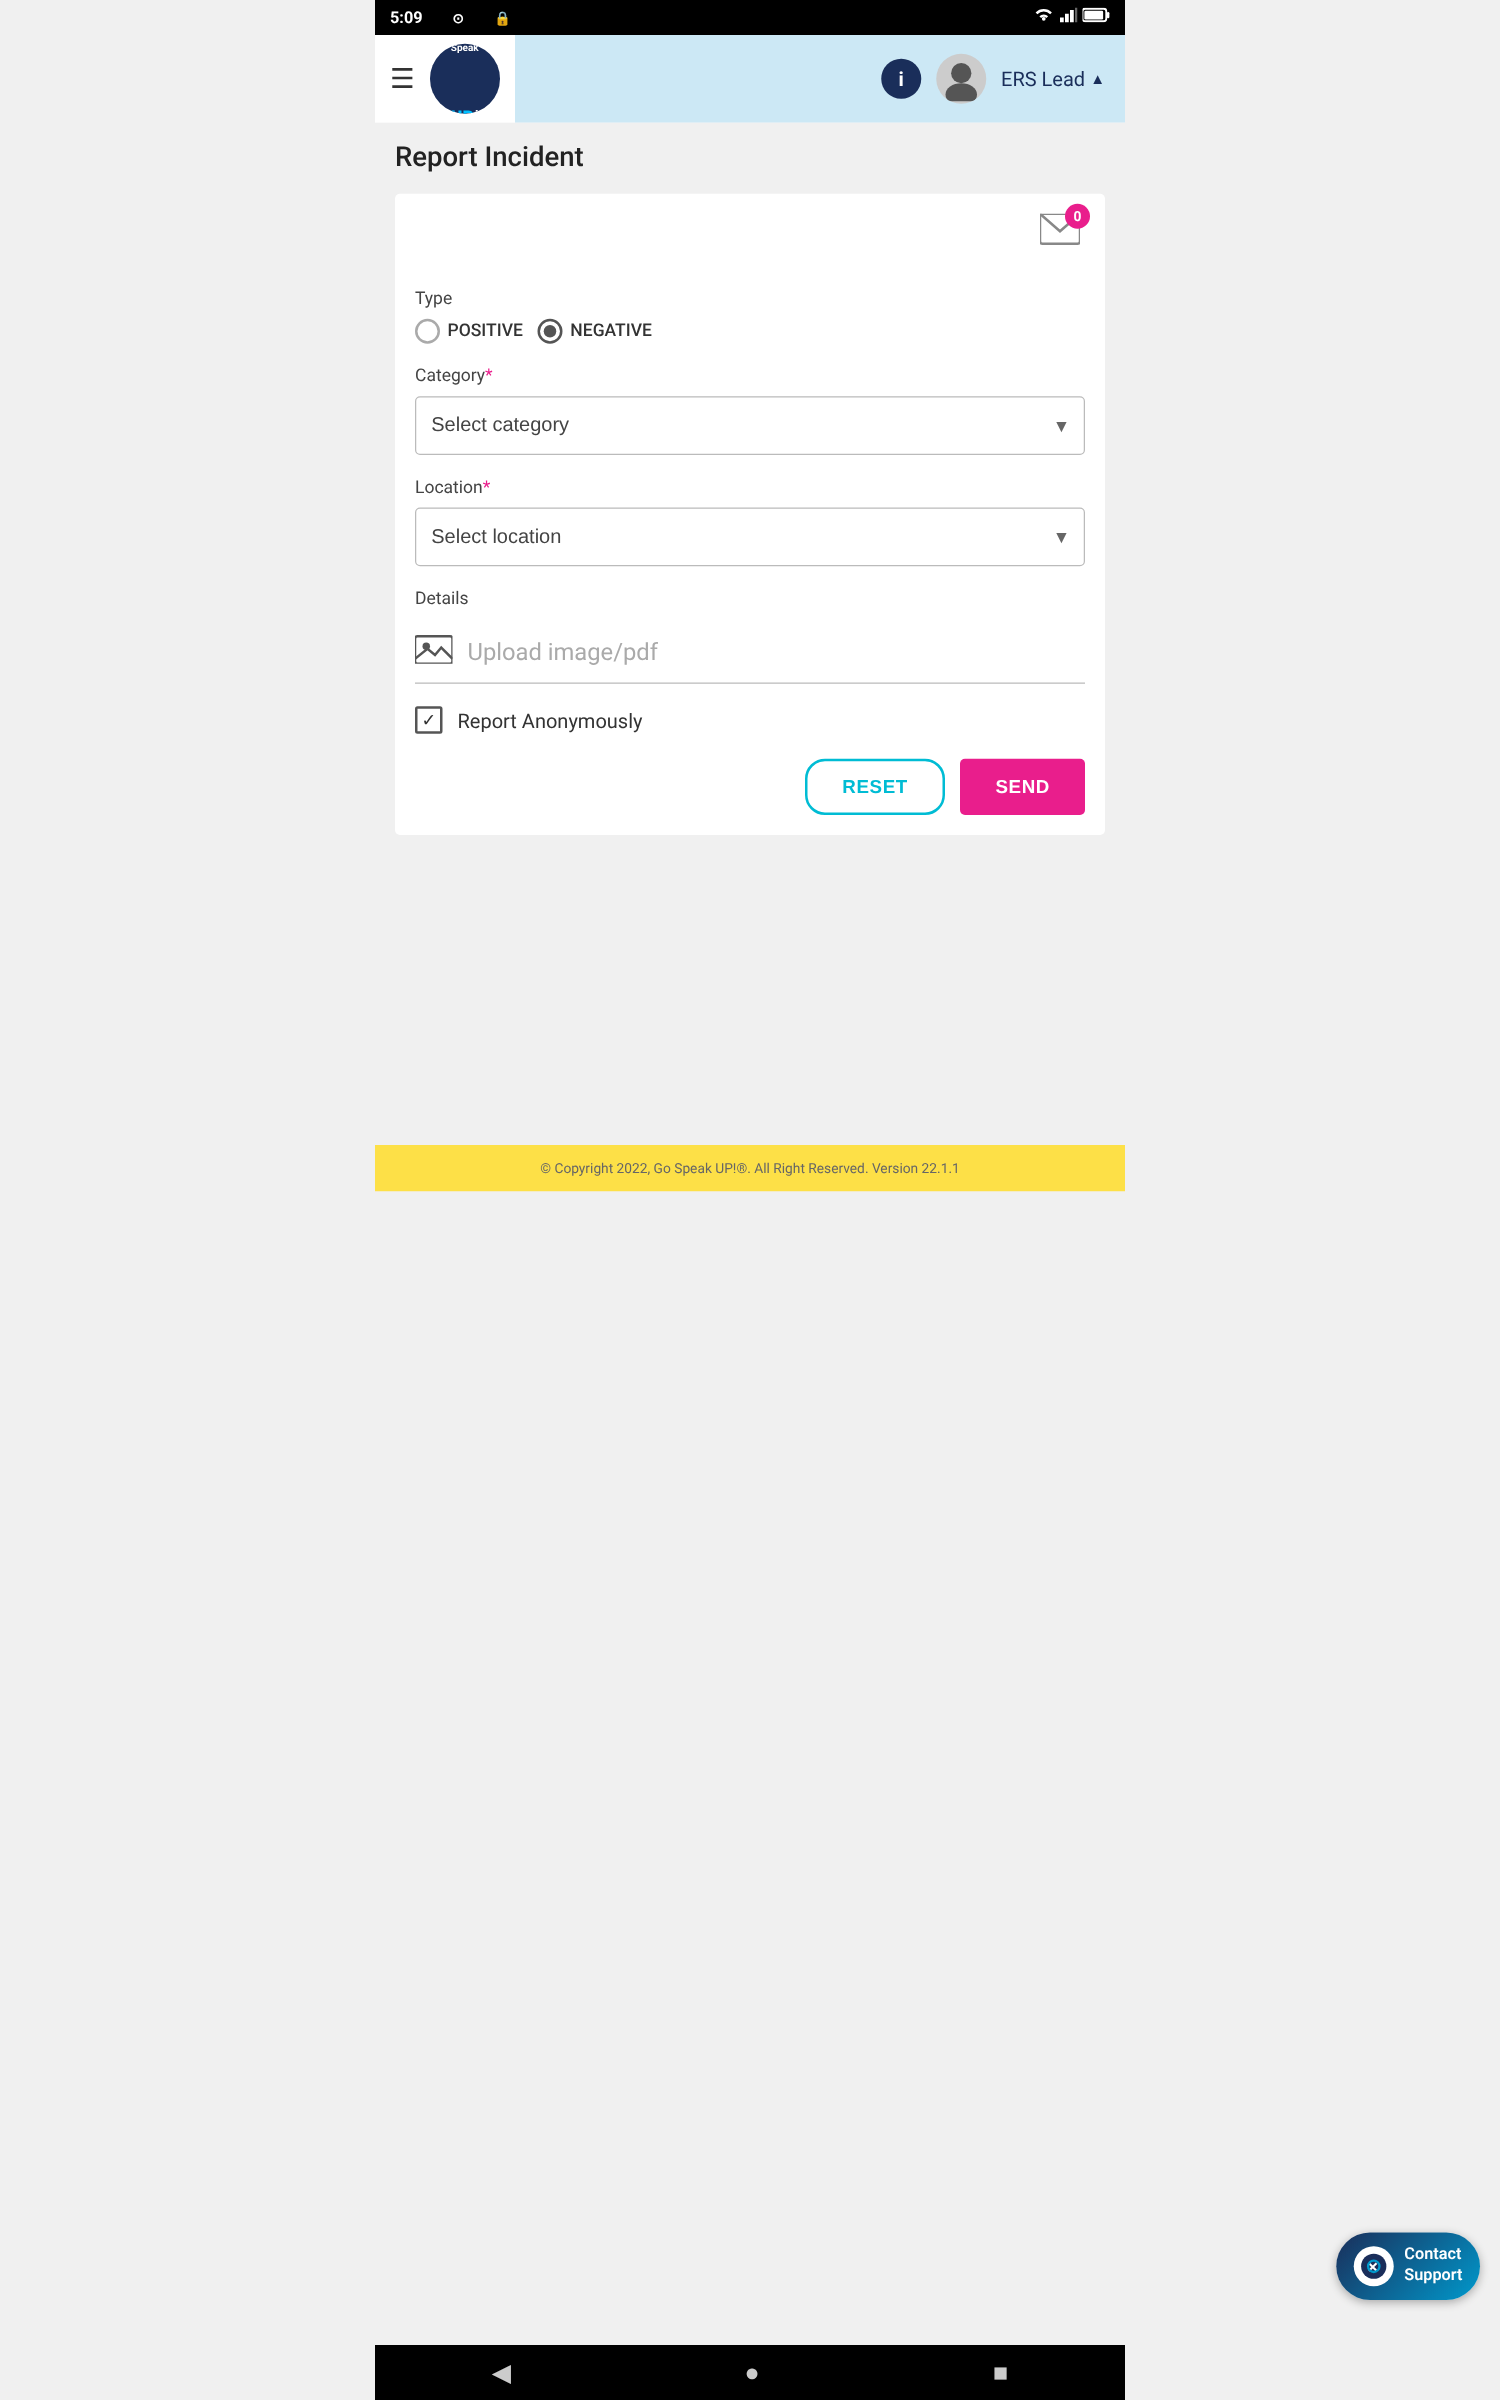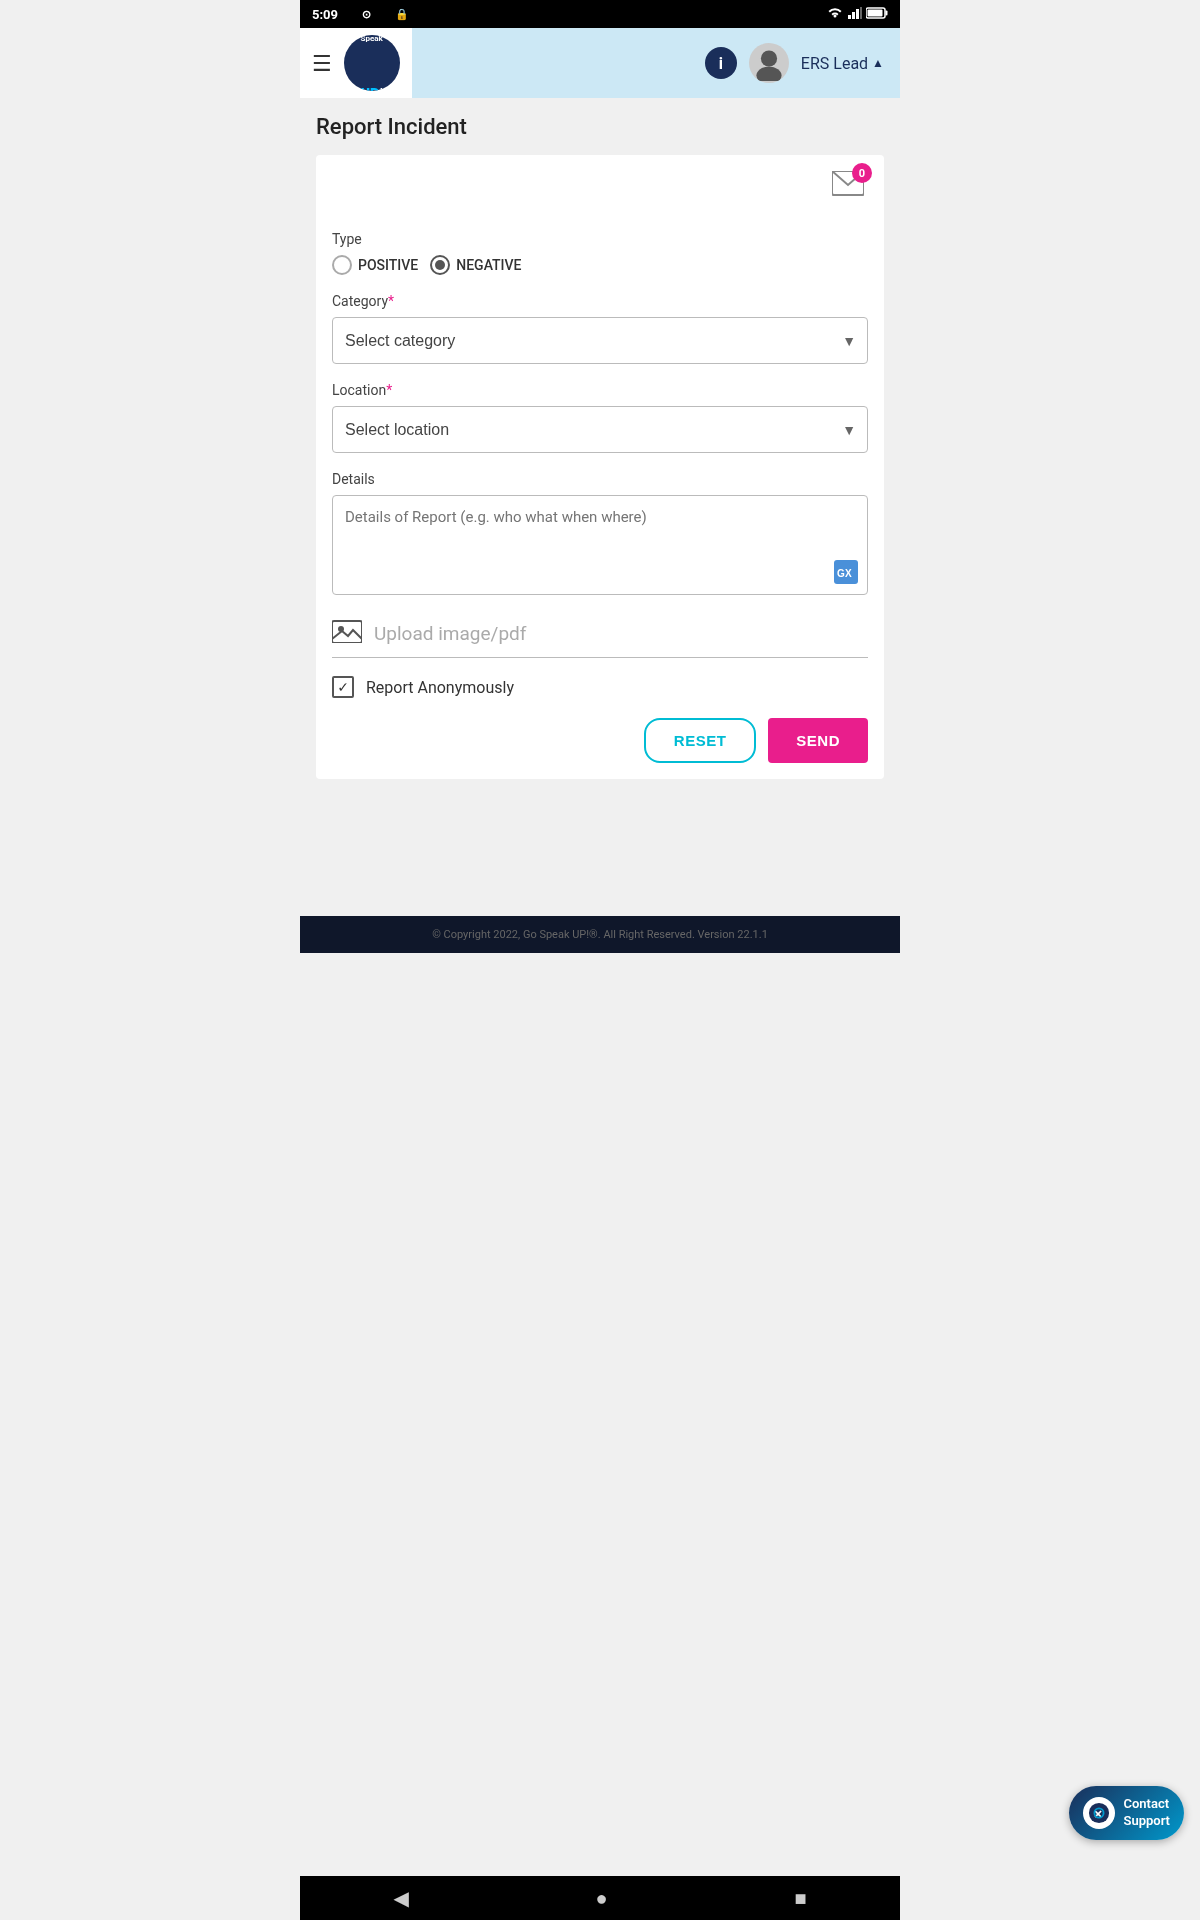--- a/index.html
+++ b/index.html
@@ -368,21 +368,21 @@
       justify-content: center;
       flex-shrink: 0;
     }
     .contact-support-icon svg {
       width: 22px;
       height: 22px;
     }
 
     
     .footer {
-      background: #0f172a;
+      background: #fde047;
       text-align: center;
       padding: 12px 8px;
       font-size: 11px;
       color: #666;
     }
 
     
     .nav-bar {
       background: #000;
       height: 44px;
@@ -516,30 +516,20 @@
       <div class="dropdown-wrapper">
         <select class="dropdown-field">
           <option>Select location</option>
         </select>
         <span class="dropdown-arrow">▼</span>
       </div>
     </div>
 
     <div class="field-section">
       <span class="field-label">Details</span>
-      <div class="textarea-wrapper">
-        <textarea class="details-textarea" placeholder="Details of Report (e.g. who what when where)" style=""></textarea>
-        <span class="translate-icon">
-          <svg width="24" height="24" viewBox="0 0 24 24" fill="none" xmlns="http://www.w3.org/2000/svg">
-            <rect x="0" y="0" width="24" height="24" rx="3" fill="#4A90D9"></rect>
-            <text x="3" y="17" font-size="10" fill="white" font-family="Arial" font-weight="bold">G</text>
-            <text x="11" y="17" font-size="10" fill="white" font-family="Arial" font-weight="bold">X</text>
-          </svg>
-        </span>
-      </div>
     </div>
 
     <div class="field-section">
       <div class="upload-row">
         <span class="upload-icon">
           <svg width="30" height="26" viewBox="0 0 30 26" xmlns="http://www.w3.org/2000/svg">
             <rect x="0" y="4" width="30" height="22" rx="2" fill="none" stroke="#555" stroke-width="2"></rect>
             <circle cx="9" cy="12" r="3" fill="#555"></circle>
             <polyline points="0,22 10,14 16,19 21,13 30,22" fill="none" stroke="#555" stroke-width="2"></polyline>
           </svg>

